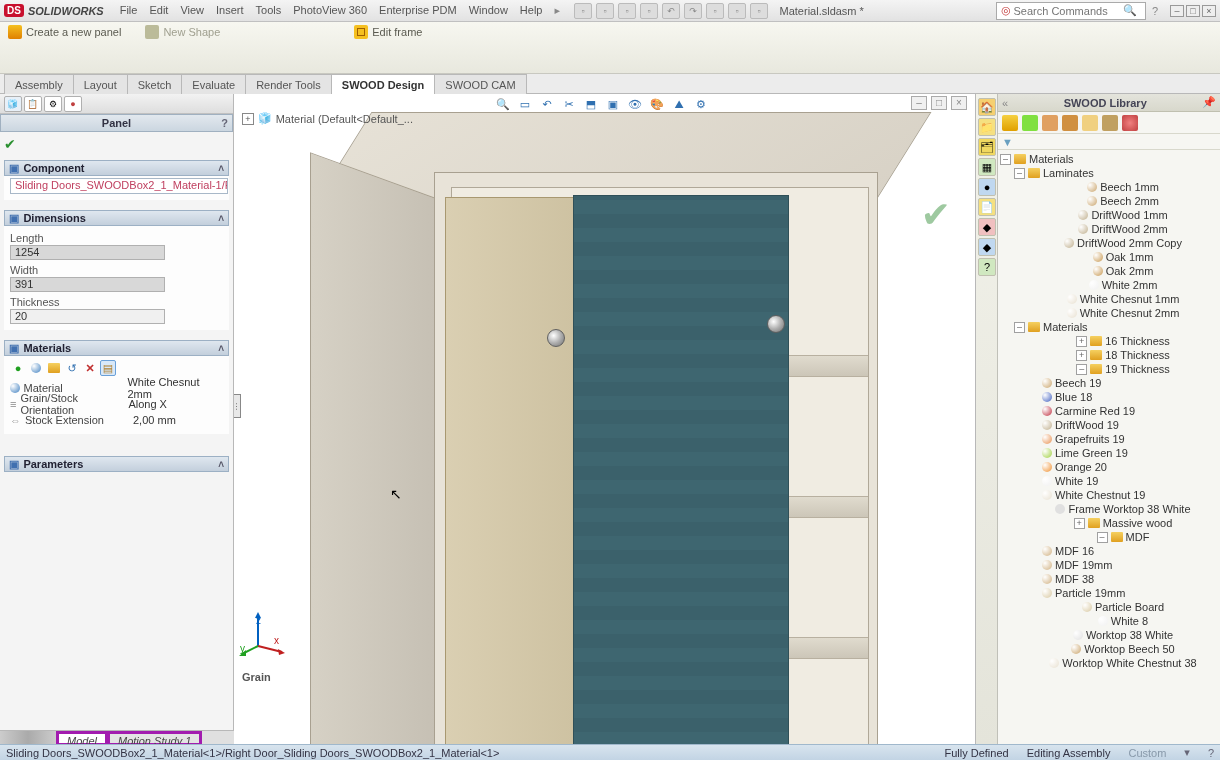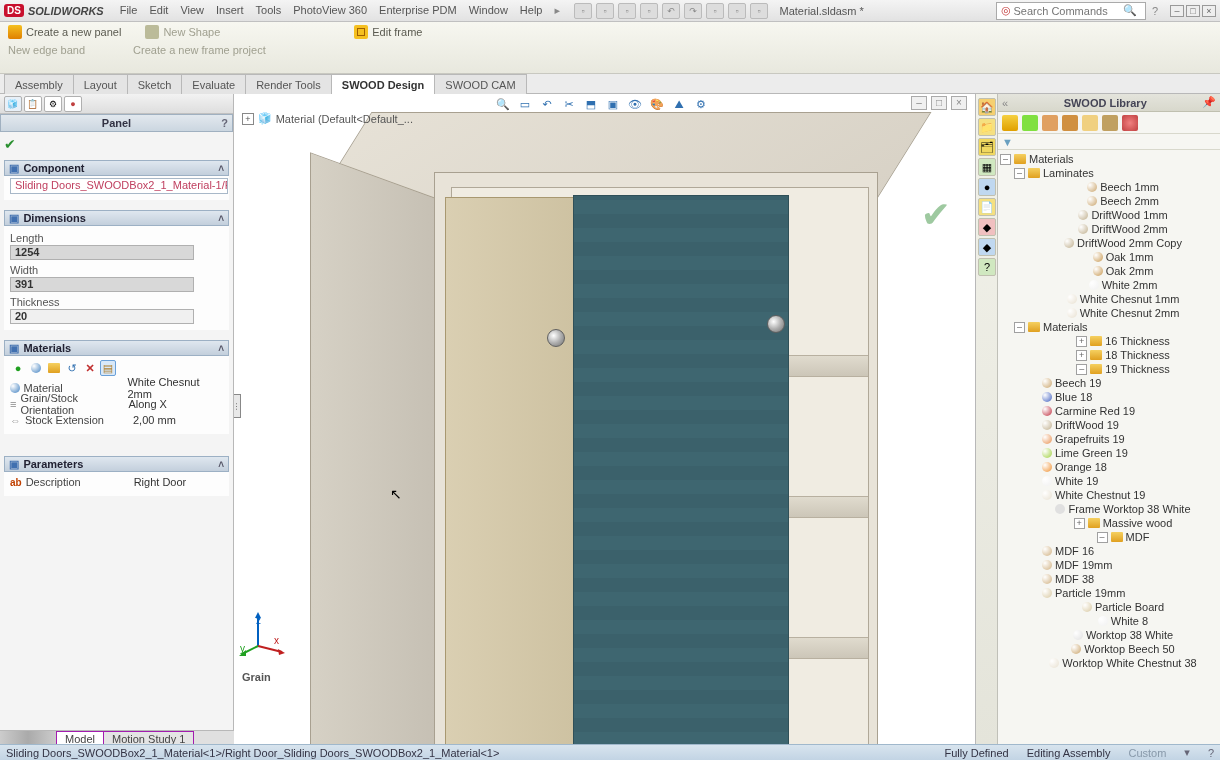--- a/index.html
+++ b/index.html
@@ -48,21 +48,21 @@
 .panel-header { background: linear-gradient(#e2e8ee,#cbd6e0); border: 1px solid #a0b0c0; height: 18px; display: flex; align-items: center; justify-content: center; color: #334; font-weight: bold; position: relative; }
 .panel-header .q { position: absolute; right: 4px; color: #667; }
 .green-check { color: #2a9030; font-size: 14px; padding: 4px; }
 
 
 .rollup-head { background: linear-gradient(#dfe7ef,#c3cfdc); border: 1px solid #9cb0c4; height: 16px; display: flex; align-items: center; padding: 0 4px; color: #223; font-weight: bold; gap: 4px; position: relative; margin-top: 10px;}
 .rollup-head .chev { position: absolute; right: 4px; color: #556; font-size: 10px; }
 .rollup-head:first-of-type { margin-top: 4px; }
 .rollup-body { background: #fdfdfd; padding: 2px 6px 6px 6px; }
 .field-label { color: #555; margin-top: 4px; }
-.field-input { width: 184px; height: 15px; background: #d8d8d8; border: 1px solid #b0b0b0; padding: 0 4px; color: #333; margin-top: 1px; font-weight: bold; }
+.field-input { width: 155px; height: 15px; background: #d8d8d8; border: 1px solid #b0b0b0; padding: 0 4px; color: #333; margin-top: 1px; }
 .field-input.light { background: #f0f0f0; }
 .sel-input { width: 218px; height: 16px; background: #fff; border: 1px solid #a8b8c8; color: #c04060; padding: 0 4px; overflow: hidden; white-space: nowrap; }
 .mat-icons { display: flex; gap: 2px; padding: 2px 0 4px 0; }
 .mat-icons .mi { width: 16px; height: 16px; border: 1px solid transparent; border-radius:2px; display:flex;align-items:center;justify-content:center;font-size:11px;}
 .mat-icons .mi.sel { border-color: #6aa0d8; background: #d8e8f8; }
 .mat-icons .mi.red { color: #c03030; font-weight:bold; }
 .prop-row { display: flex; align-items: center; height: 16px; gap: 4px; color: #444; }
 .prop-row .k { width: 104px; }
 .prop-row .v { color: #333; }
 .ab { color: #c04000; font-weight: bold; font-size: 10px; }
@@ -114,21 +114,21 @@
 .lib-filter { height:16px; border-bottom:1px solid #d8d8cc;display:flex;align-items:center;padding:0 4px;color:#6aa0c0;}
 .tree { flex:1; overflow:auto; padding: 2px 2px 8px 2px; }
 .tnode { display:flex; align-items:center; height:14px; gap:3px; color:#333; white-space:nowrap;}
 .expander { width:11px;height:11px;border:1px solid #a0a0a0;background:#fff;color:#666;font-size:9px;line-height:9px;text-align:center;}
 .folder-i { width:12px;height:10px;background:linear-gradient(#f5d060,#e0a020);border-radius:1px;display:inline-block;}
 .mat-i { width:10px;height:10px;border-radius:50%;display:inline-block;}
 .ind1{margin-left:14px;} .ind2{margin-left:28px;justify-content:center;} .ind3{margin-left:42px;}
 
 
 .btabs { position:absolute; left:0; bottom:14px; height:16px; display:flex; background:#e0e0e0; width:234px; border-top:1px solid #b8b8b8;}
-.btabs .bt { padding:1px 8px; border:1px solid #a21caf; background:#fff; margin-right:-1px; color:#444;}
+.btabs .bt { padding:1px 8px; border:3px solid #a21caf; background:#fff; margin-right:-1px; color:#444;font-style:italic;}
 .btabs .bt.inactive{background:#e4e4e4;}
 .btabs .seg { width:56px; background:linear-gradient(90deg,#ccc,#aaa,#ccc);}
 
 
 .statusbar { position:absolute; bottom:0; left:0; right:0; height:16px; background:linear-gradient(#d8e4ee,#c2d4e4); border-top:1px solid #a0b8cc; display:flex;align-items:center;padding:0 6px;color:#334;gap:18px;}
 .statusbar .right{margin-left:auto;display:flex;gap:18px;align-items:center;justify-content:space-between;}
 .statusbar .dim{color:#8899aa;}
 </style>
 </head>
 <body>
@@ -184,28 +184,20 @@
         <span class="ico ico-panel"></span>
         <span>Create a new panel</span>
       </div>
     <div class="ribbon-item dim">
         <span class="ico ico-shape"></span>
         <span>New Shape</span>
       </div>
     <div class="ribbon-item" style="margin-left:110px;">
         <span class="ico ico-frame"></span>
         <span>Edit frame</span>
-      </div>
-  </div>
-  <div class="ribbon-row">
-    <div class="ribbon-item dim">
-        <span>New edge band</span>
-      </div>
-    <div class="ribbon-item dim" style="margin-left:24px;">
-        <span>Create a new frame project</span>
       </div>
   </div>
 </div>
 
 <div class="tabstrip">
   <div class="tab">Assembly</div>
   <div class="tab">Layout</div>
   <div class="tab">Sketch</div>
   <div class="tab">Evaluate</div>
   <div class="tab">Render Tools</div>
@@ -285,27 +277,20 @@
             <span class="k">Stock Extension</span>
             <span class="v">2,00 mm</span>
           </div>
       </div>
 
       <div class="rollup-head" style="margin-top:22px;">
         <span style="color:#4070b0;">▣</span>
         <span>Parameters</span>
         <span class="chev">˄</span>
       </div>
-      <div class="rollup-body">
-        <div class="prop-row">
-            <span class="ab">ab</span>
-            <span class="k">Description</span>
-            <span class="v">Right Door</span>
-          </div>
-      </div>
     </div>
   </div>
 
   <div class="viewport">
     <div class="vp-toolbar">
       <div class="vb">🔍</div>
       <div class="vb">▭</div>
       <div class="vb">↶</div>
       <div class="vb">✂</div>
       <div class="vb">⬒</div>
@@ -480,21 +465,21 @@
           <div class="tnode ind3">
             <span class="mat-i" style="background:radial-gradient(circle at 30% 30%,#fff,#e89050);"></span>
             <span>Grapefruits 19</span>
           </div>
           <div class="tnode ind3">
             <span class="mat-i" style="background:radial-gradient(circle at 30% 30%,#fff,#a0d040);"></span>
             <span>Lime Green 19</span>
           </div>
           <div class="tnode ind3">
             <span class="mat-i" style="background:radial-gradient(circle at 30% 30%,#fff,#f09030);"></span>
-            <span>Orange 18</span>
+            <span>Orange 20</span>
           </div>
           <div class="tnode ind3">
             <span class="mat-i" style="background:radial-gradient(circle at 30% 30%,#fff,#f0f0f0);"></span>
             <span>White 19</span>
           </div>
           <div class="tnode ind3">
             <span class="mat-i" style="background:radial-gradient(circle at 30% 30%,#fff,#e8e0d0);"></span>
             <span>White Chestnut 19</span>
           </div>
         </div>

